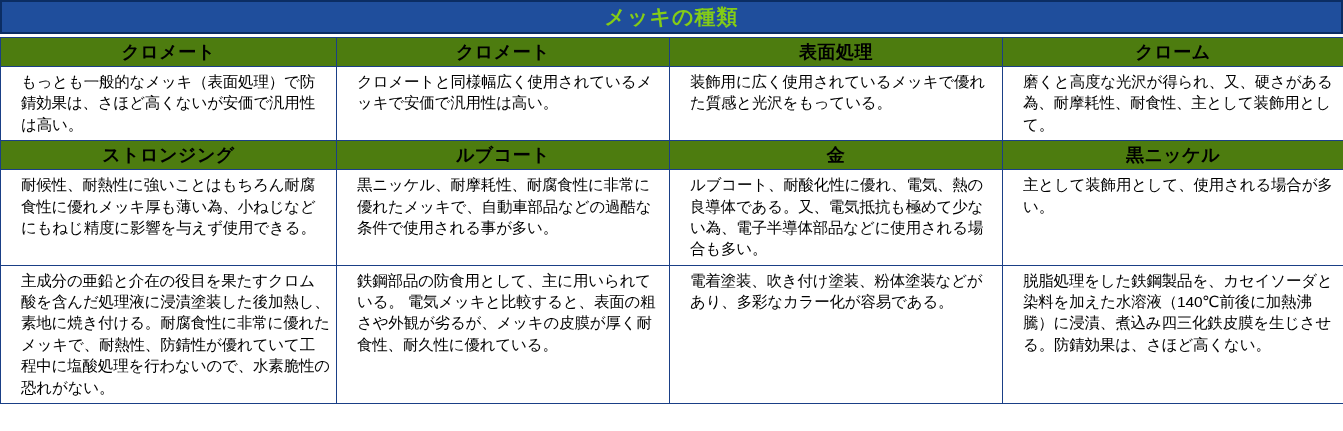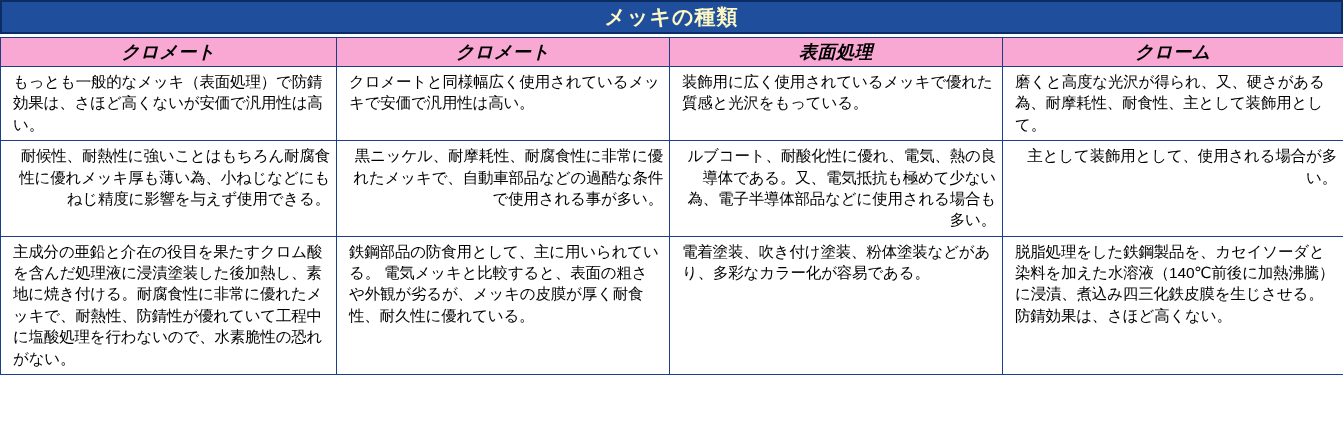--- a/index.html
+++ b/index.html
@@ -23,62 +23,61 @@
   .title-bar {
     height: 34px;
     background: #1f4e9c;
     border: 2px solid #0b2d63;
     box-sizing: border-box;
     display: flex;
     align-items: center;
     justify-content: center;
   }
   .title-bar .title-text {
-    color: #fef9c3;
+    color: #84cc16;
     font-size: 21px;
     font-weight: bold;
     letter-spacing: 1px;
   }
   table.plating {
     border-collapse: collapse;
     table-layout: fixed;
     width: 1343px;
     margin-top: 3px;
   }
   table.plating col.c1 { width: 336px; }
   table.plating col.c2 { width: 333px; }
   table.plating col.c3 { width: 333px; }
   table.plating col.c4 { width: 341px; }
 
   table.plating th,
   table.plating td {
     border: 1px solid #1a3f86;
     box-sizing: border-box;
     vertical-align: top;
-    padding: 4px 6px 5px 12px;
+    padding: 4px 6px 5px 20px;
   }
   table.plating th {
-    background: #f9a8d4;
+    background: #4d7c0f;
     text-align: center;
     font-size: 18px;
     font-weight: bold;
     height: 27px;
     padding: 2px 4px;
     letter-spacing: 0.5px;
     vertical-align: middle;
-    font-style: italic;
   }
   table.plating td {
     background: #ffffff;
     font-size: 15.5px;
     line-height: 1.38;
     letter-spacing: -0.2px;
   }
   .row-desc-1 td { height: 54px; }
-  .row-desc-2 td { height: 78px; text-align: right; }
+  .row-desc-2 td { height: 78px; }
   .row-desc-3 td { height: 110px; }
 </style>
 </head>
 <body>
 
 <div class="sheet">
 
   <div class="title-bar">
     <span class="title-text">メッキの種類</span>
   </div>
@@ -97,20 +96,26 @@
         <th>表面処理</th>
         <th>クローム</th>
       </tr>
       <tr class="row-desc-1">
         <td>もっとも一般的なメッキ（表面処理）で防錆効果は、さほど高くないが安価で汎用性は高い。</td>
         <td>クロメートと同様幅広く使用されているメッキで安価で汎用性は高い。</td>
         <td>装飾用に広く使用されているメッキで優れた質感と光沢をもっている。</td>
         <td>磨くと高度な光沢が得られ、又、硬さがある為、耐摩耗性、耐食性、主として装飾用として。</td>
       </tr>
 
+      <tr class="row-head-2">
+        <th>ストロンジング</th>
+        <th>ルブコート</th>
+        <th>金</th>
+        <th>黒ニッケル</th>
+      </tr>
       <tr class="row-desc-2">
         <td>耐候性、耐熱性に強いことはもちろん耐腐食性に優れメッキ厚も薄い為、小ねじなどにもねじ精度に影響を与えず使用できる。</td>
         <td>黒ニッケル、耐摩耗性、耐腐食性に非常に優れたメッキで、自動車部品などの過酷な条件で使用される事が多い。</td>
         <td>ルブコート、耐酸化性に優れ、電気、熱の良導体である。又、電気抵抗も極めて少ない為、電子半導体部品などに使用される場合も多い。</td>
         <td>主として装飾用として、使用される場合が多い。</td>
       </tr>
 
       <tr class="row-desc-3">
         <td>主成分の亜鉛と介在の役目を果たすクロム酸を含んだ処理液に浸漬塗装した後加熱し、素地に焼き付ける。耐腐食性に非常に優れたメッキで、耐熱性、防錆性が優れていて工程中に塩酸処理を行わないので、水素脆性の恐れがない。</td>
         <td>鉄鋼部品の防食用として、主に用いられている。

